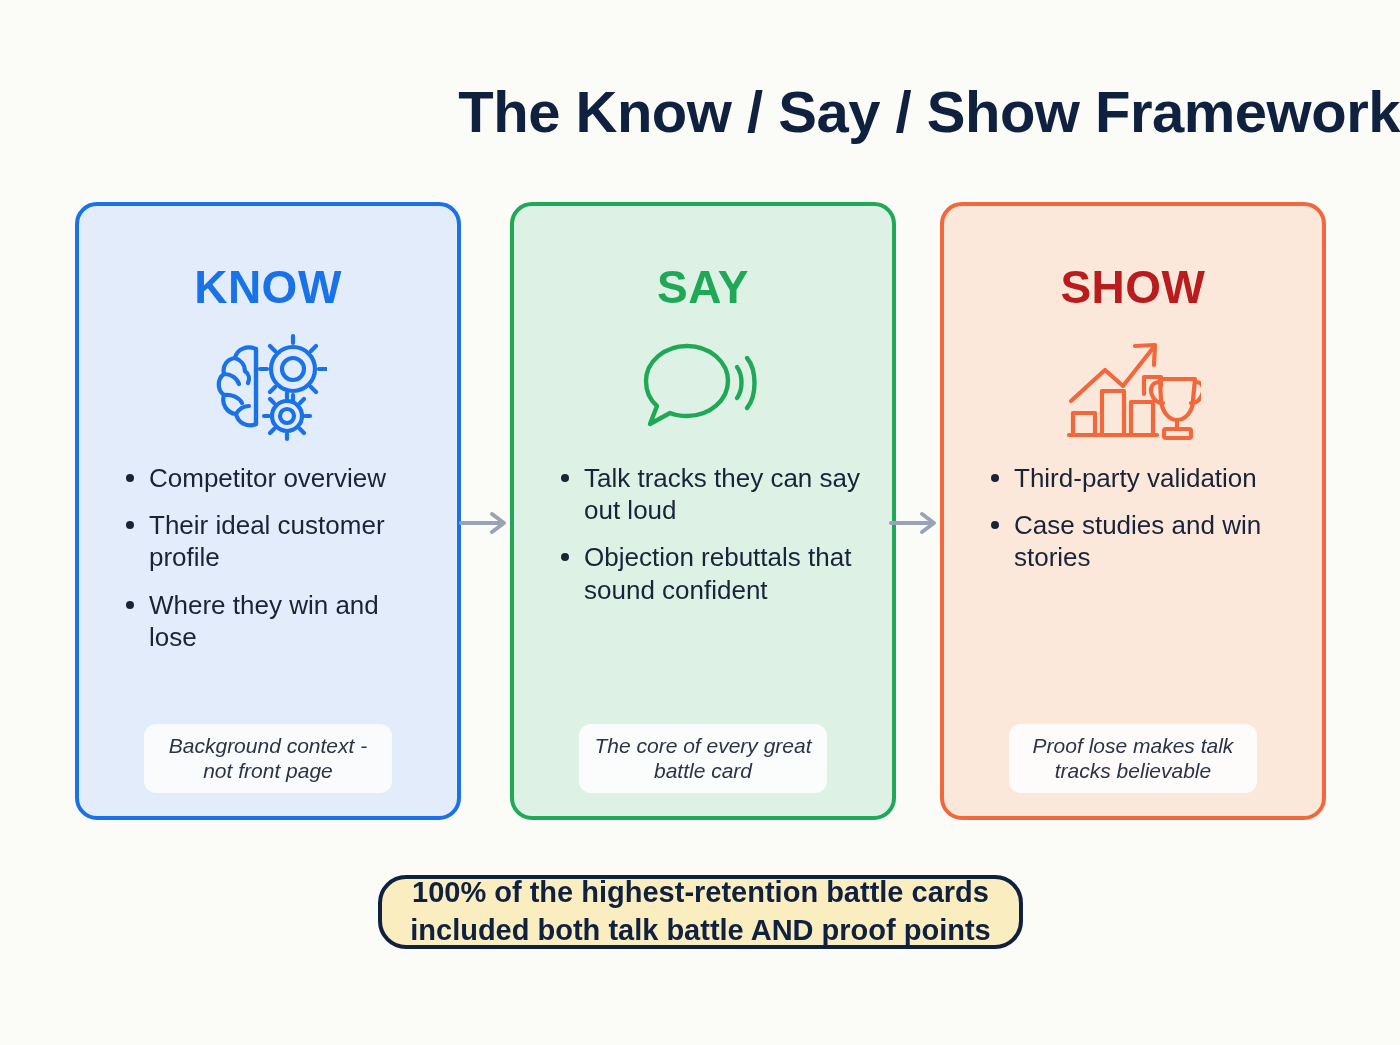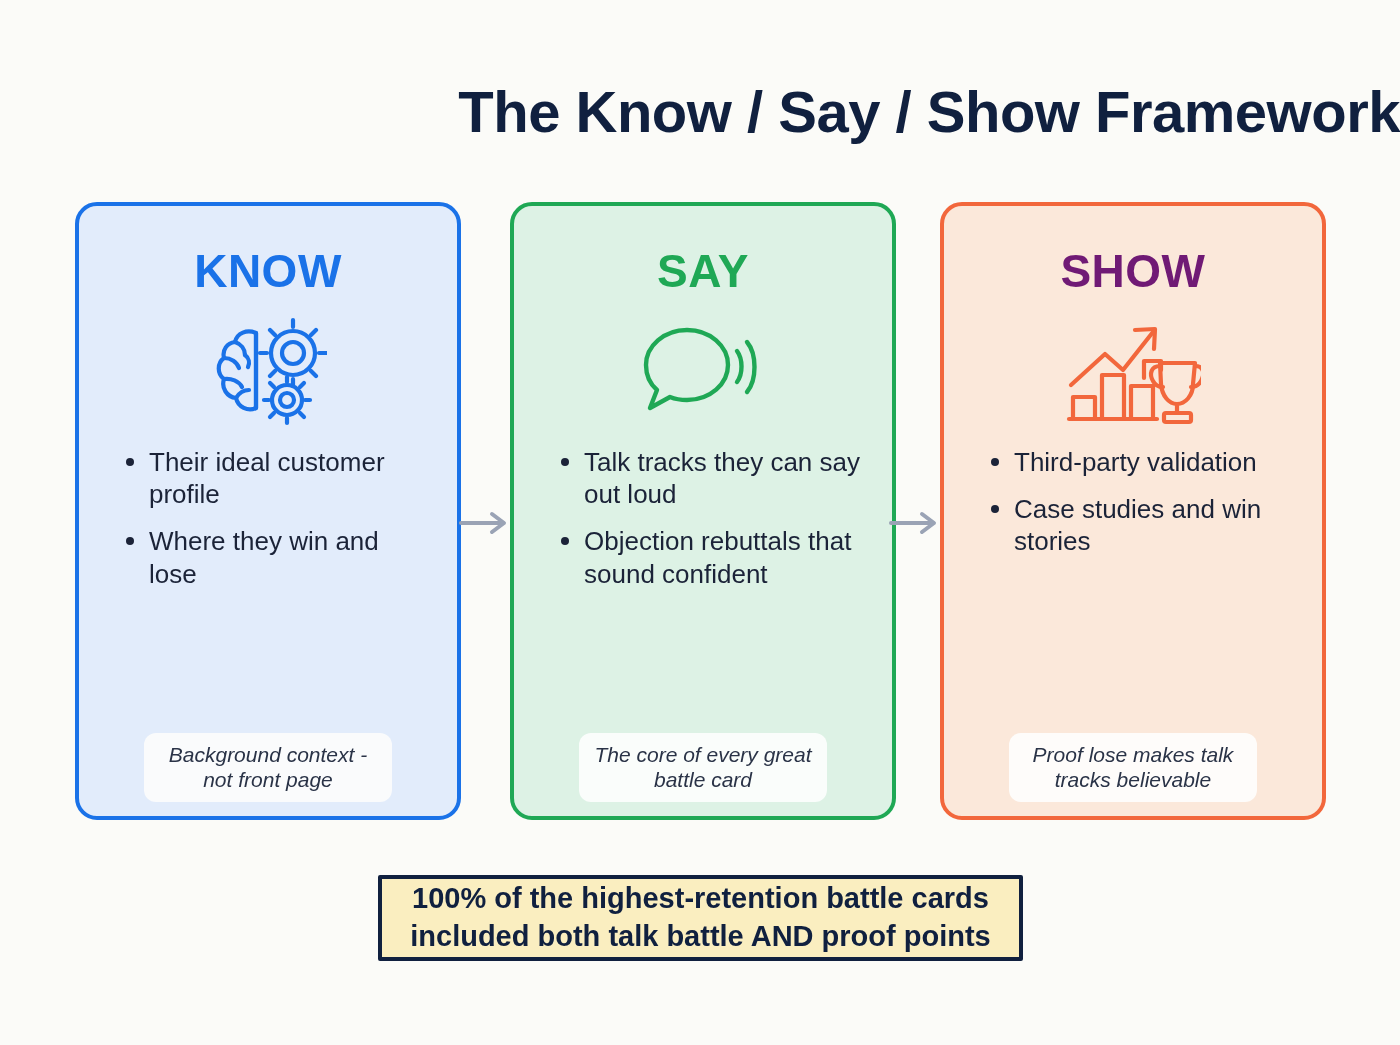--- a/index.html
+++ b/index.html
@@ -49,29 +49,29 @@
     display: flex;
     flex-direction: column;
     align-items: center;
     overflow: hidden;
   }
   .card.know  { left: 0px;   border-color: #1a72e8; background: #e2ecfb; }
   .card.say   { left: 435px; border-color: #1fa855; background: #ddf2e5; align-items: center; }
   .card.show  { left: 865px; border-color: #f2673c; background: #fbe8da; }
 
   .card-title {
-    margin-top: 42px;
+    margin-top: 58px;
     font-size: 46px;
     font-weight: bold;
     letter-spacing: 0.5px;
     line-height: 1;
   }
   .card.know .card-title { color: #1a72e8; }
   .card.say  .card-title { color: #1fa855; }
-  .card.show .card-title { color: #701a75; }
+  .card.show .card-title { color: #b91c1c; }
 
   .card-icon {
     margin-top: 22px;
     height: 112px;
     display: flex;
     align-items: center;
     justify-content: center;
   }
 
   .bullets {
@@ -95,21 +95,21 @@
     position: absolute;
     left: 3px;
     top: 12px;
     width: 8px;
     height: 8px;
     border-radius: 50%;
     background: #1b2338;
   }
 
   .note {
-    margin: 0 0 14px 0;
+    margin: 0 0 23px 0;
     width: 248px;
     min-height: 62px;
     background: #fbfbfb;
     border-radius: 12px;
     display: flex;
     align-items: center;
     justify-content: center;
     text-align: center;
     font-size: 21px;
     font-style: italic;
@@ -131,24 +131,24 @@
   }
   .arrow.a1 { left: 384px; }
   .arrow.a2 { left: 814px; }
 
   
   #callout {
     position: absolute;
     left: 378px;
     top: 875px;
     width: 645px;
-    height: 86px;
+    height: 74px;
     background: #faeec0;
     border: 4px solid #10203f;
-    border-radius: 2px;
+    border-radius: 28px;
     box-sizing: border-box;
     display: flex;
     flex-direction: column;
     align-items: center;
     justify-content: center;
     text-align: left;
   }
   #callout .line {
     font-size: 29px;
     font-weight: bold;
@@ -182,20 +182,21 @@
         <path d="M84 10 L84 3 M84 69 L84 62 M110 36 L117 36 M51 36 L58 36
                  M102 18 L107 13 M61 59 L66 54 M102 54 L107 59 M61 13 L66 18"></path>
 
         <circle cx="78" cy="83" r="7"></circle>
         <circle cx="78" cy="83" r="15"></circle>
         <path d="M78 65 L78 60 M78 106 L78 101 M96 83 L101 83 M55 83 L60 83
                  M91 70 L95 66 M61 100 L65 96 M91 96 L95 100 M61 66 L65 70"></path>
       </svg>
     </div>
     <ul class="bullets">
+      <li>Competitor overview</li>
       <li>Their ideal customer profile</li>
       <li>Where they win and lose</li>
     </ul>
     <div class="note">Background context - not front page</div>
   </div>
 
   <div class="card say">
     <div class="card-title">SAY</div>
     <div class="card-icon">
       <svg width="126" height="104" viewBox="0 0 126 104" fill="none" stroke="#1fa855" stroke-width="4.4" stroke-linecap="round" stroke-linejoin="round">

